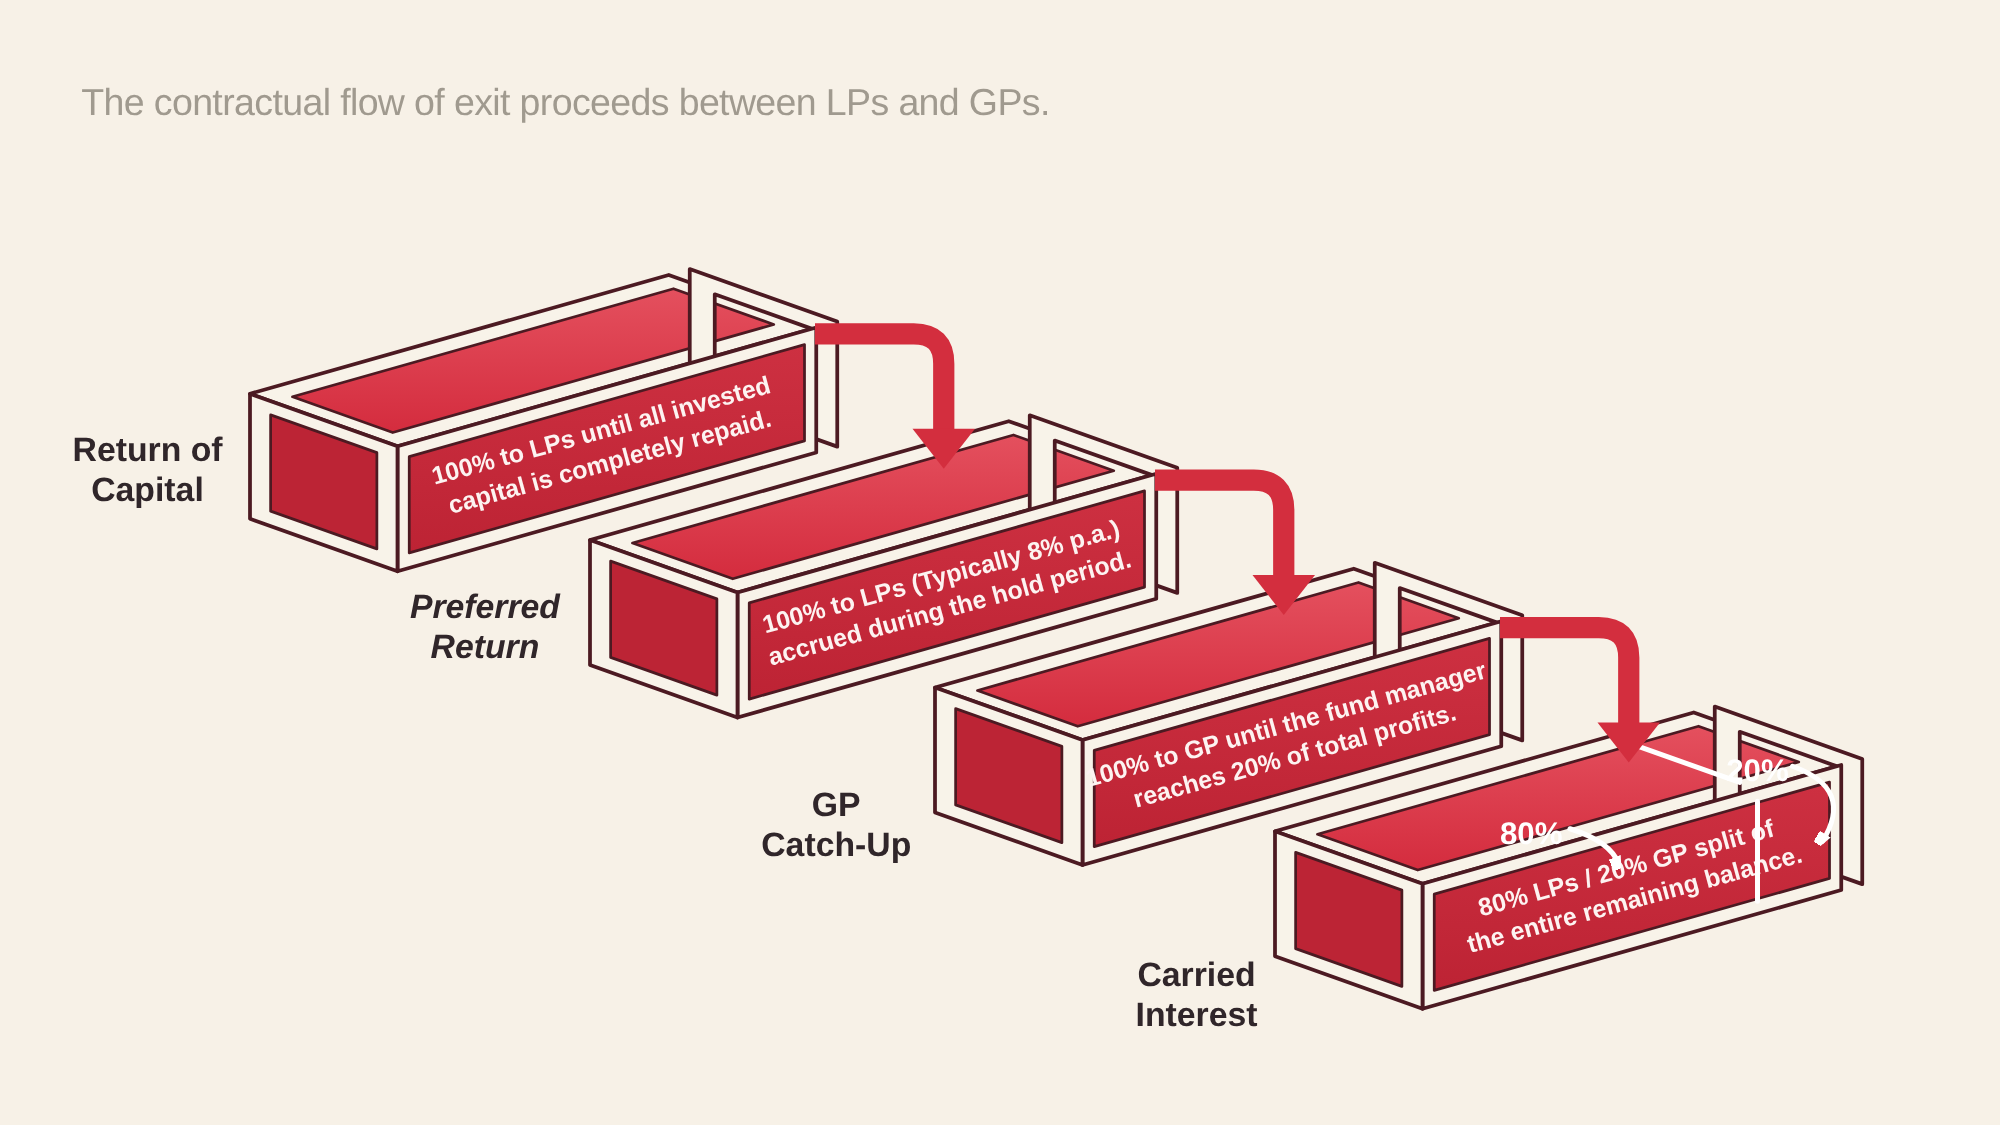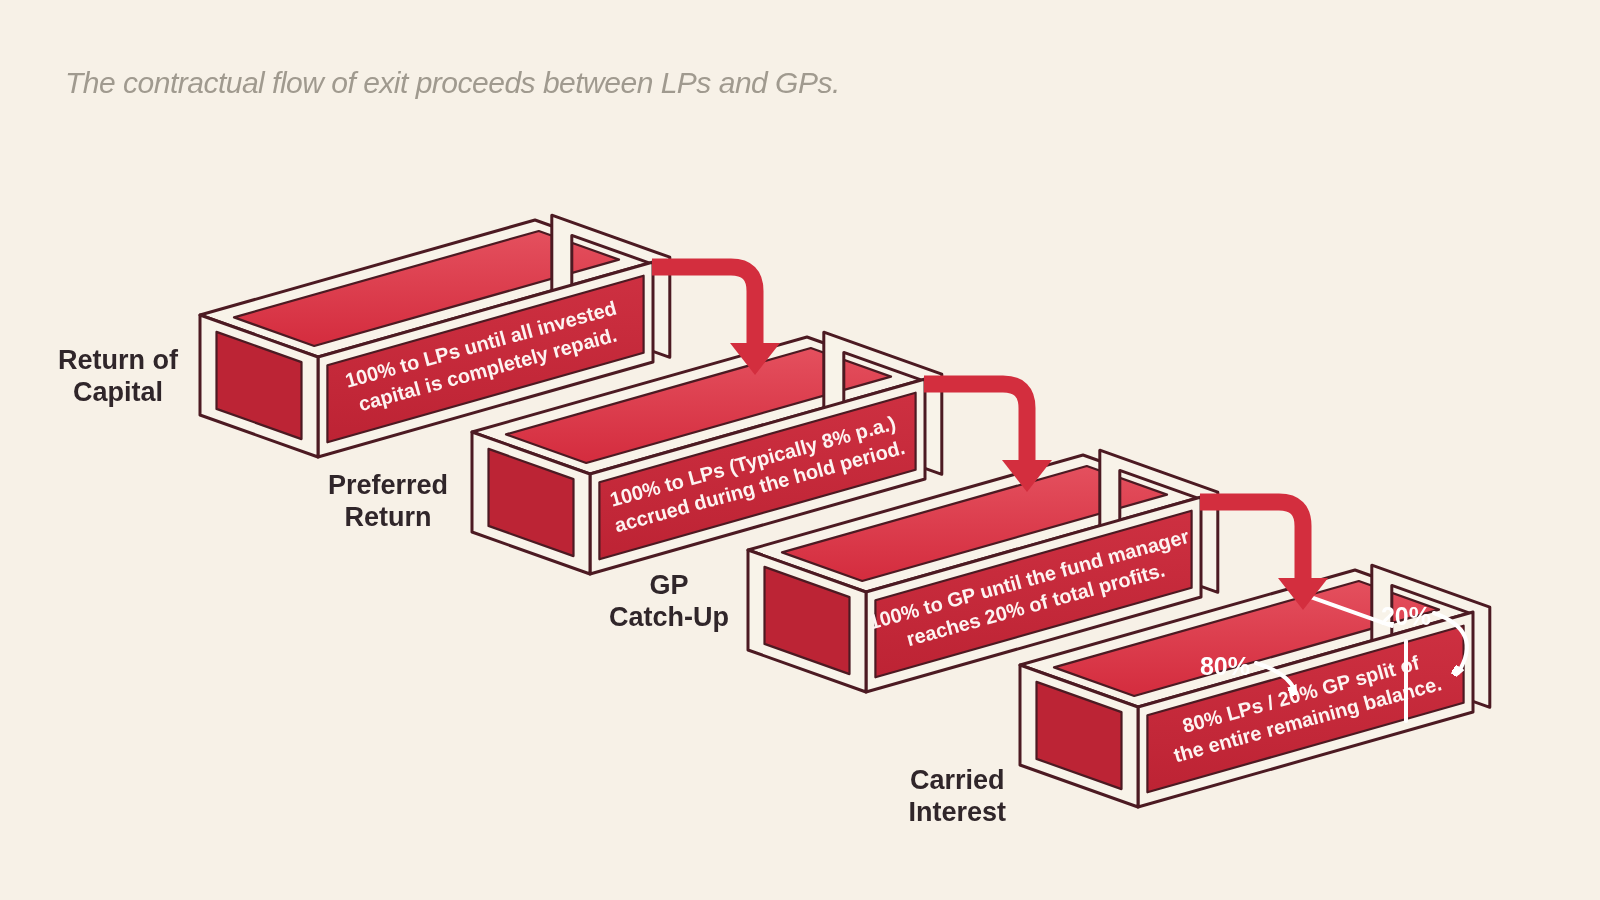--- a/index.html
+++ b/index.html
@@ -7,29 +7,29 @@
     width:1600px;height:900px;overflow:hidden;position:relative;
     background:#f7f1e7;
     font-family:"Liberation Sans","DejaVu Sans",sans-serif;
   }
   .hdr{position:absolute;left:63px;top:52px;}
   .hdr h1{
     margin:0;font-size:47px;font-weight:bold;color:#551c1d;
     letter-spacing:-1.5px;line-height:1.1;
   }
   .hdr p{
-    margin:14px 0 0 2px;font-size:30px;color:#a09a8f;letter-spacing:-0.5px;font-style:italic;
+    margin:14px 0 0 2px;font-size:30px;color:#a09a8f;letter-spacing:-0.5px;
   }
   .step-label{
     position:absolute;text-align:center;white-space:pre-line;
     font-size:27px;font-weight:bold;color:#30262a;line-height:1.2;
   }
   #lab0{right:1422px;top:344px;}
-  #lab1{right:1152px;top:469px;}
-  #lab2{right:871px;top:569px;}
+  #lab1{right:1152px;top:469px;font-style:italic;}
+  #lab2{right:871px;top:628px;}
   #lab3{right:594px;top:764px;}
   svg{position:absolute;left:0;top:0;}
   .cream{fill:#f8f3e9;stroke:#4c1a22;stroke-width:3;stroke-linejoin:round;}
   .inner{stroke:#4c1a22;stroke-width:2.2;stroke-linejoin:round;}
   .facetext{fill:#fdf3f1;font-size:20px;font-weight:600;text-anchor:middle;}
   .pct{fill:#ffffff;font-size:25px;font-weight:bold;text-anchor:middle;}
   .swoosh{fill:none;stroke:#ffffff;stroke-width:4;stroke-linecap:round;}
   .divline{stroke:#ffffff;stroke-width:4;stroke-linecap:round;fill:none;}
   .flowarrow{fill:none;stroke:#d32e3e;stroke-width:17;}
   .flowhead{fill:#d32e3e;}

